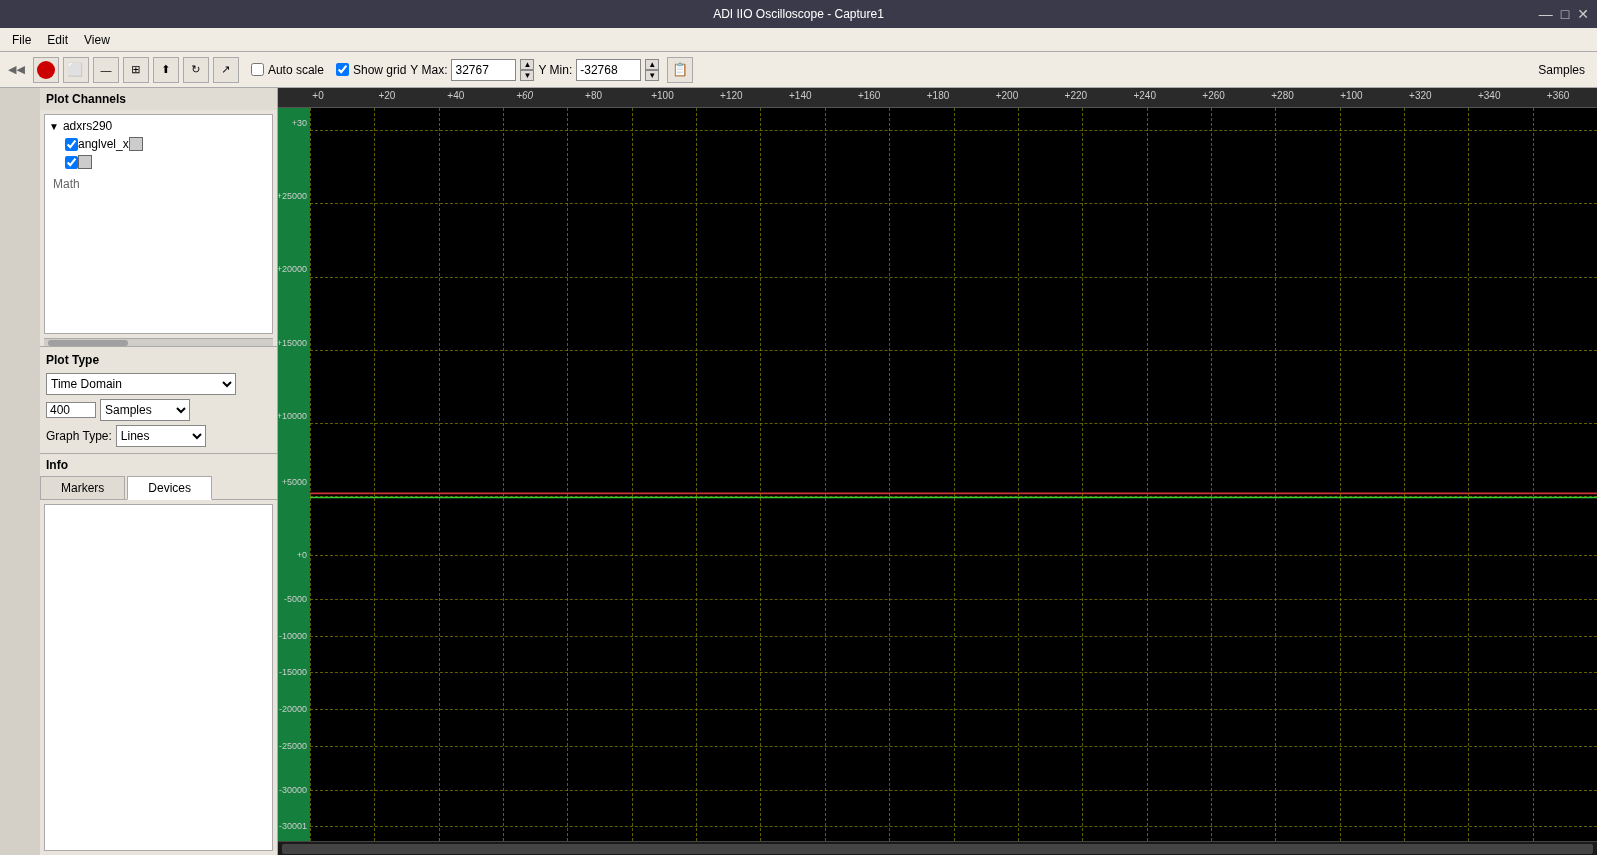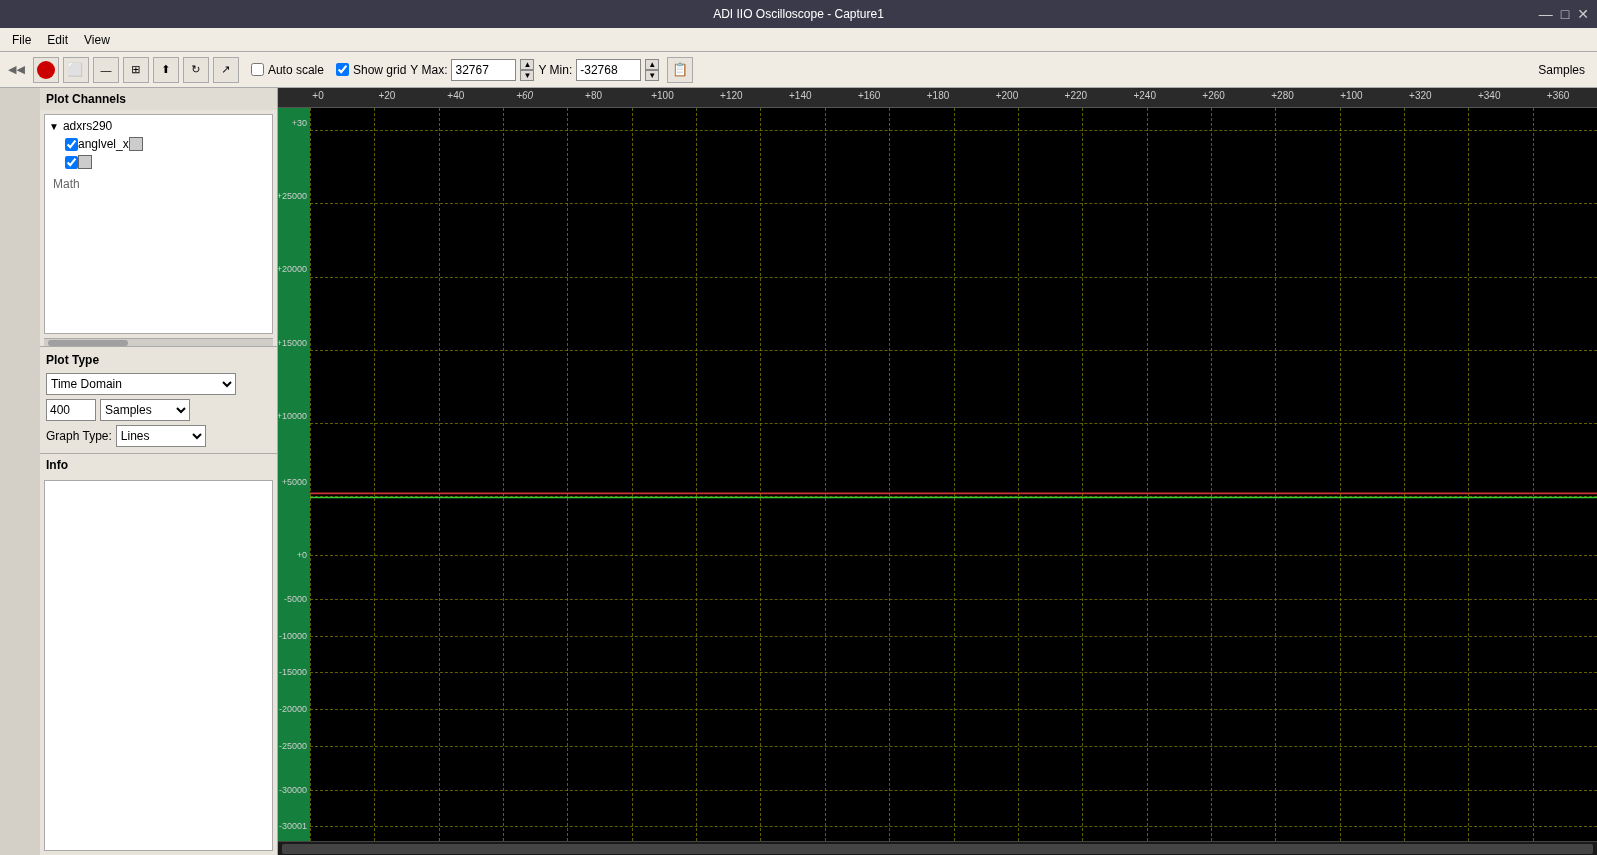--- a/index.html
+++ b/index.html
@@ -210,21 +210,21 @@
       background: #fff;
       cursor: pointer;
     }
     .samples-row {
       display: flex;
       align-items: center;
       gap: 4px;
     }
     .num-input {
       width: 50px;
-      height: 22px;
+      height: 16px;
       border: 1px solid #888;
       font-size: 12px;
       padding: 0 3px;
       background: #fff;
     }
     .graph-type-row {
       display: flex;
       align-items: center;
       gap: 4px;
       margin-top: 4px;
@@ -479,20 +479,24 @@
         <select style="width:90px;">
           <option>Lines</option>
           <option>Dots</option>
           <option>Steps</option>
         </select>
       </div>
     </div>
 
     <div id="info-section">
       <div id="info-title">Info</div>
+      <div id="info-tabs">
+        <div class="info-tab">Markers</div>
+        <div class="info-tab active">Devices</div>
+      </div>
       <div id="info-content"></div>
     </div>
 
 
   </div>
 
   <div id="plot-area">
 
     <div id="x-axis" style="background: rgb(42, 42, 42); border-bottom: 1px solid rgb(85, 85, 85); color: rgb(204, 204, 204); position: relative; height: 20px;">
     <span style="position: absolute; font-size: 10px; color: rgb(204, 204, 204); left: 40px; transform: translateX(-50%); top: 2px;">+0</span>

